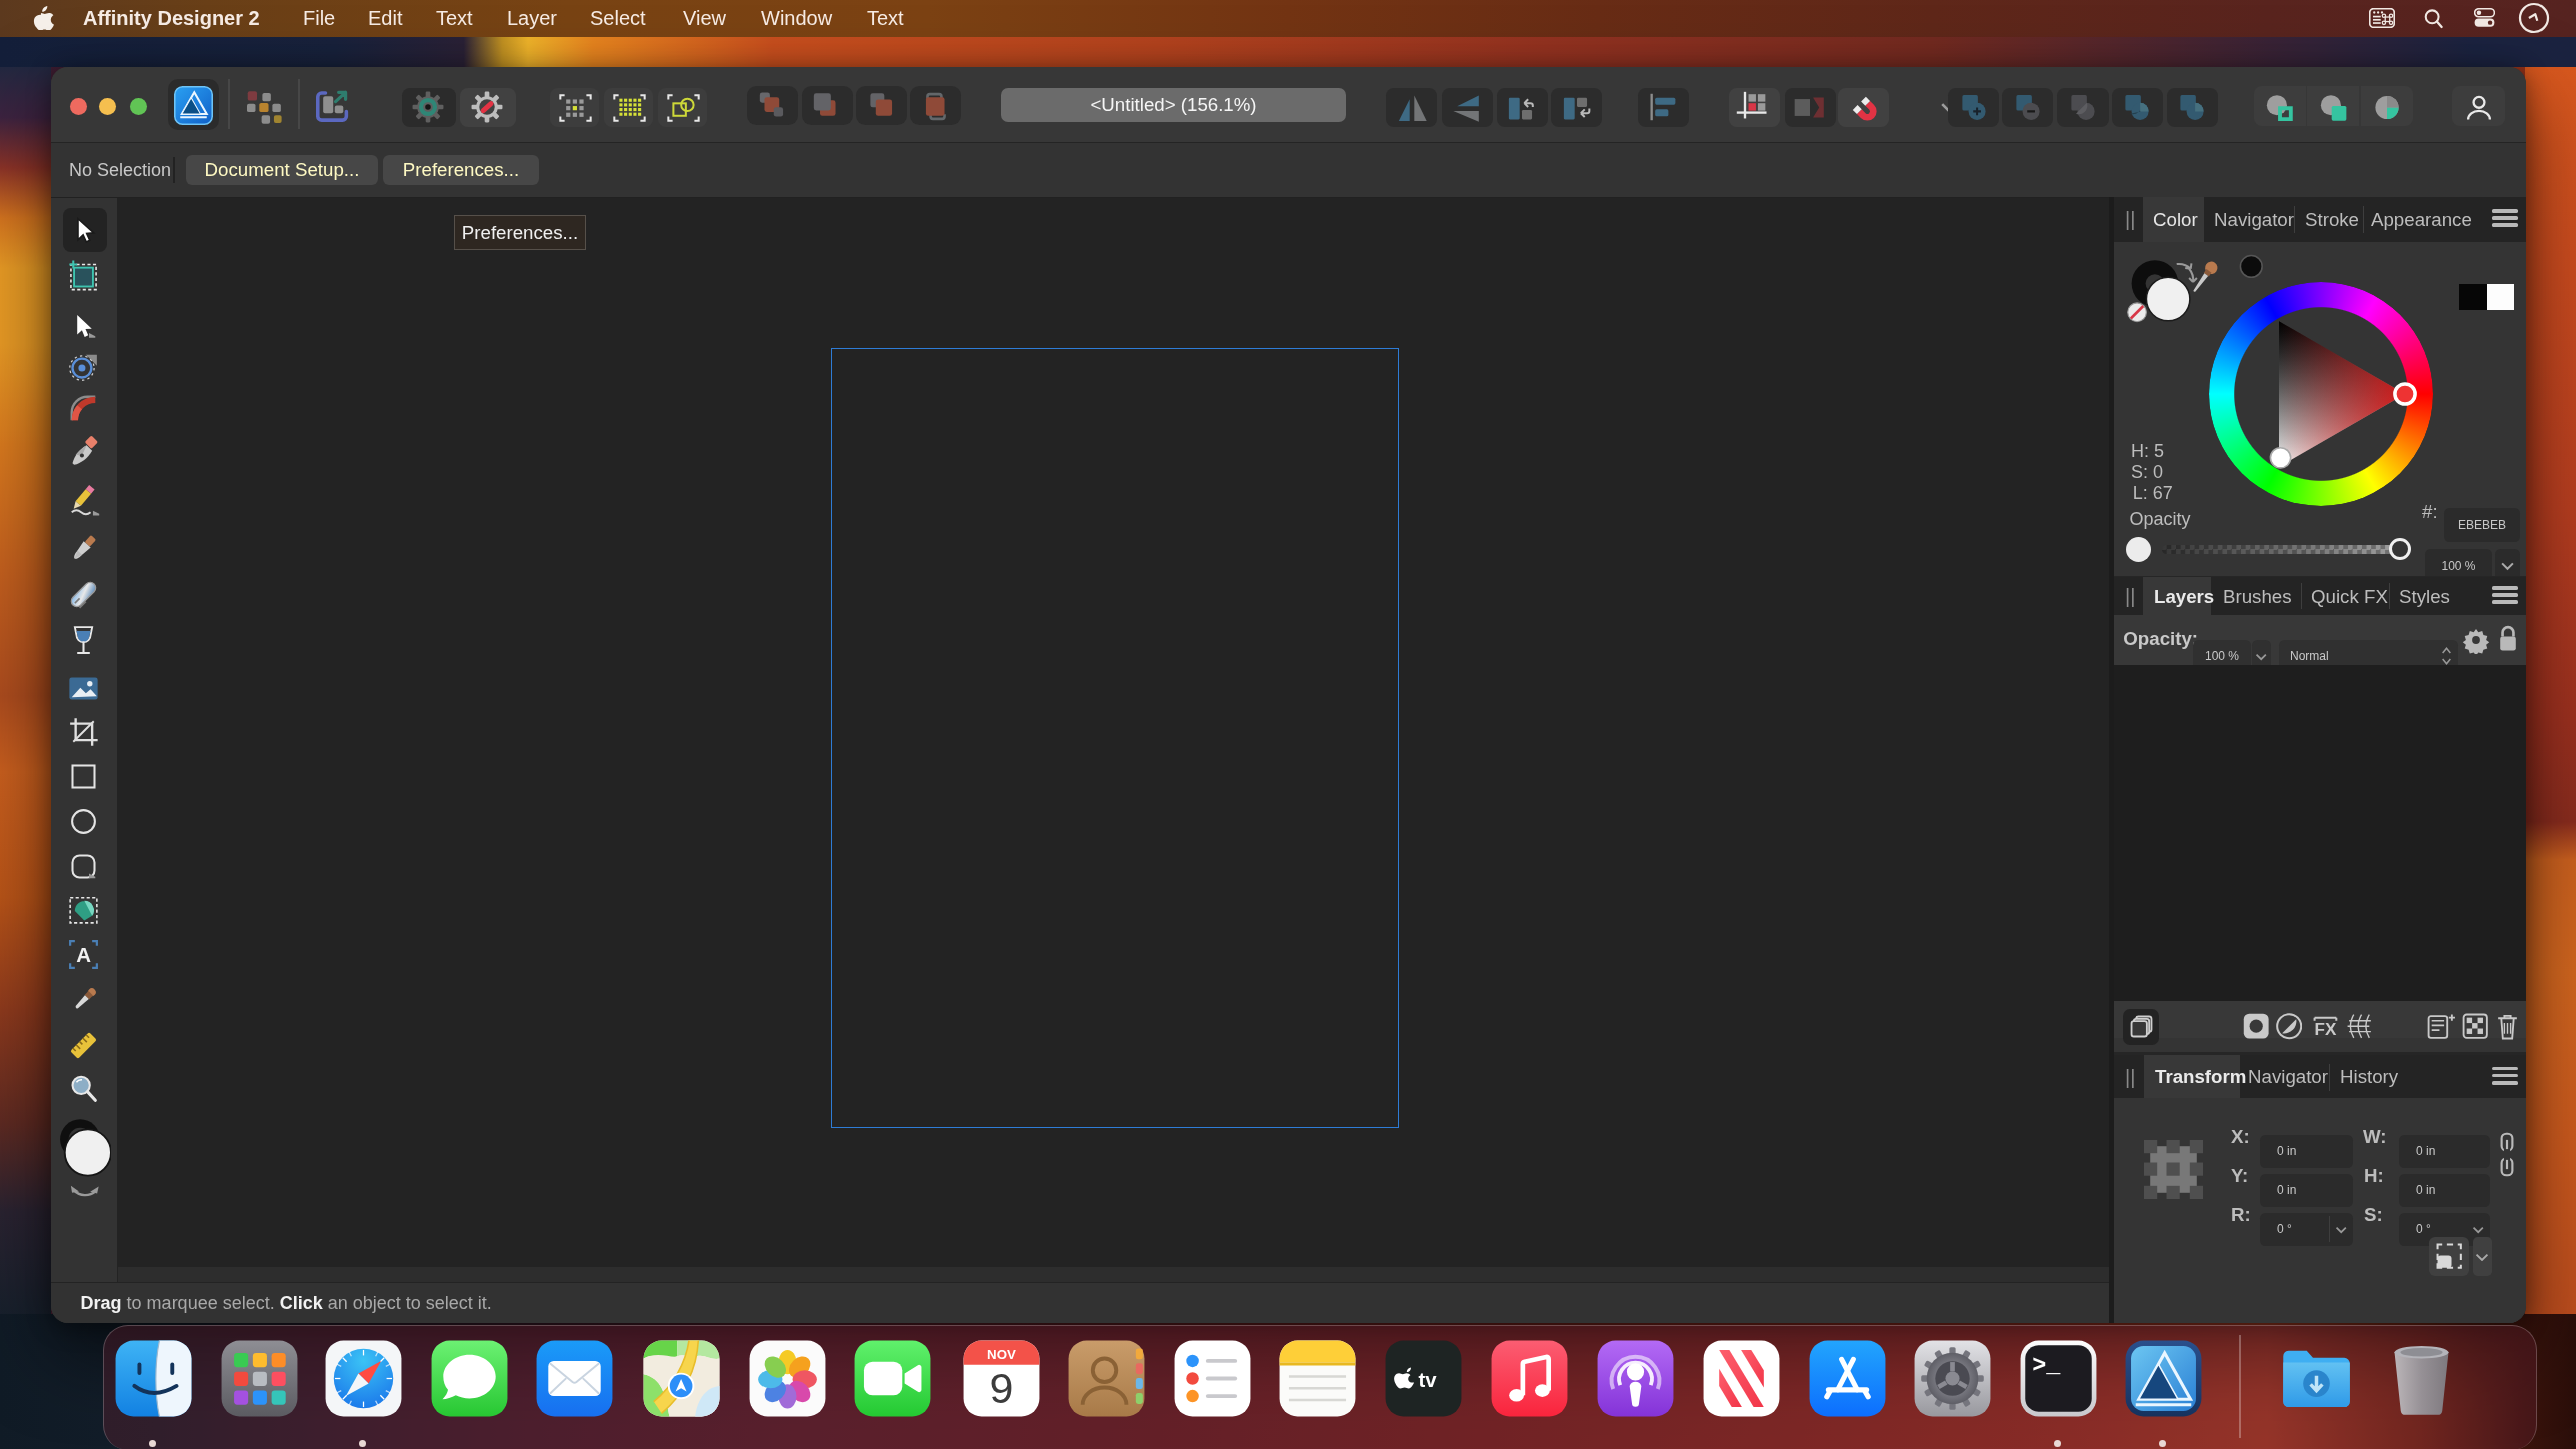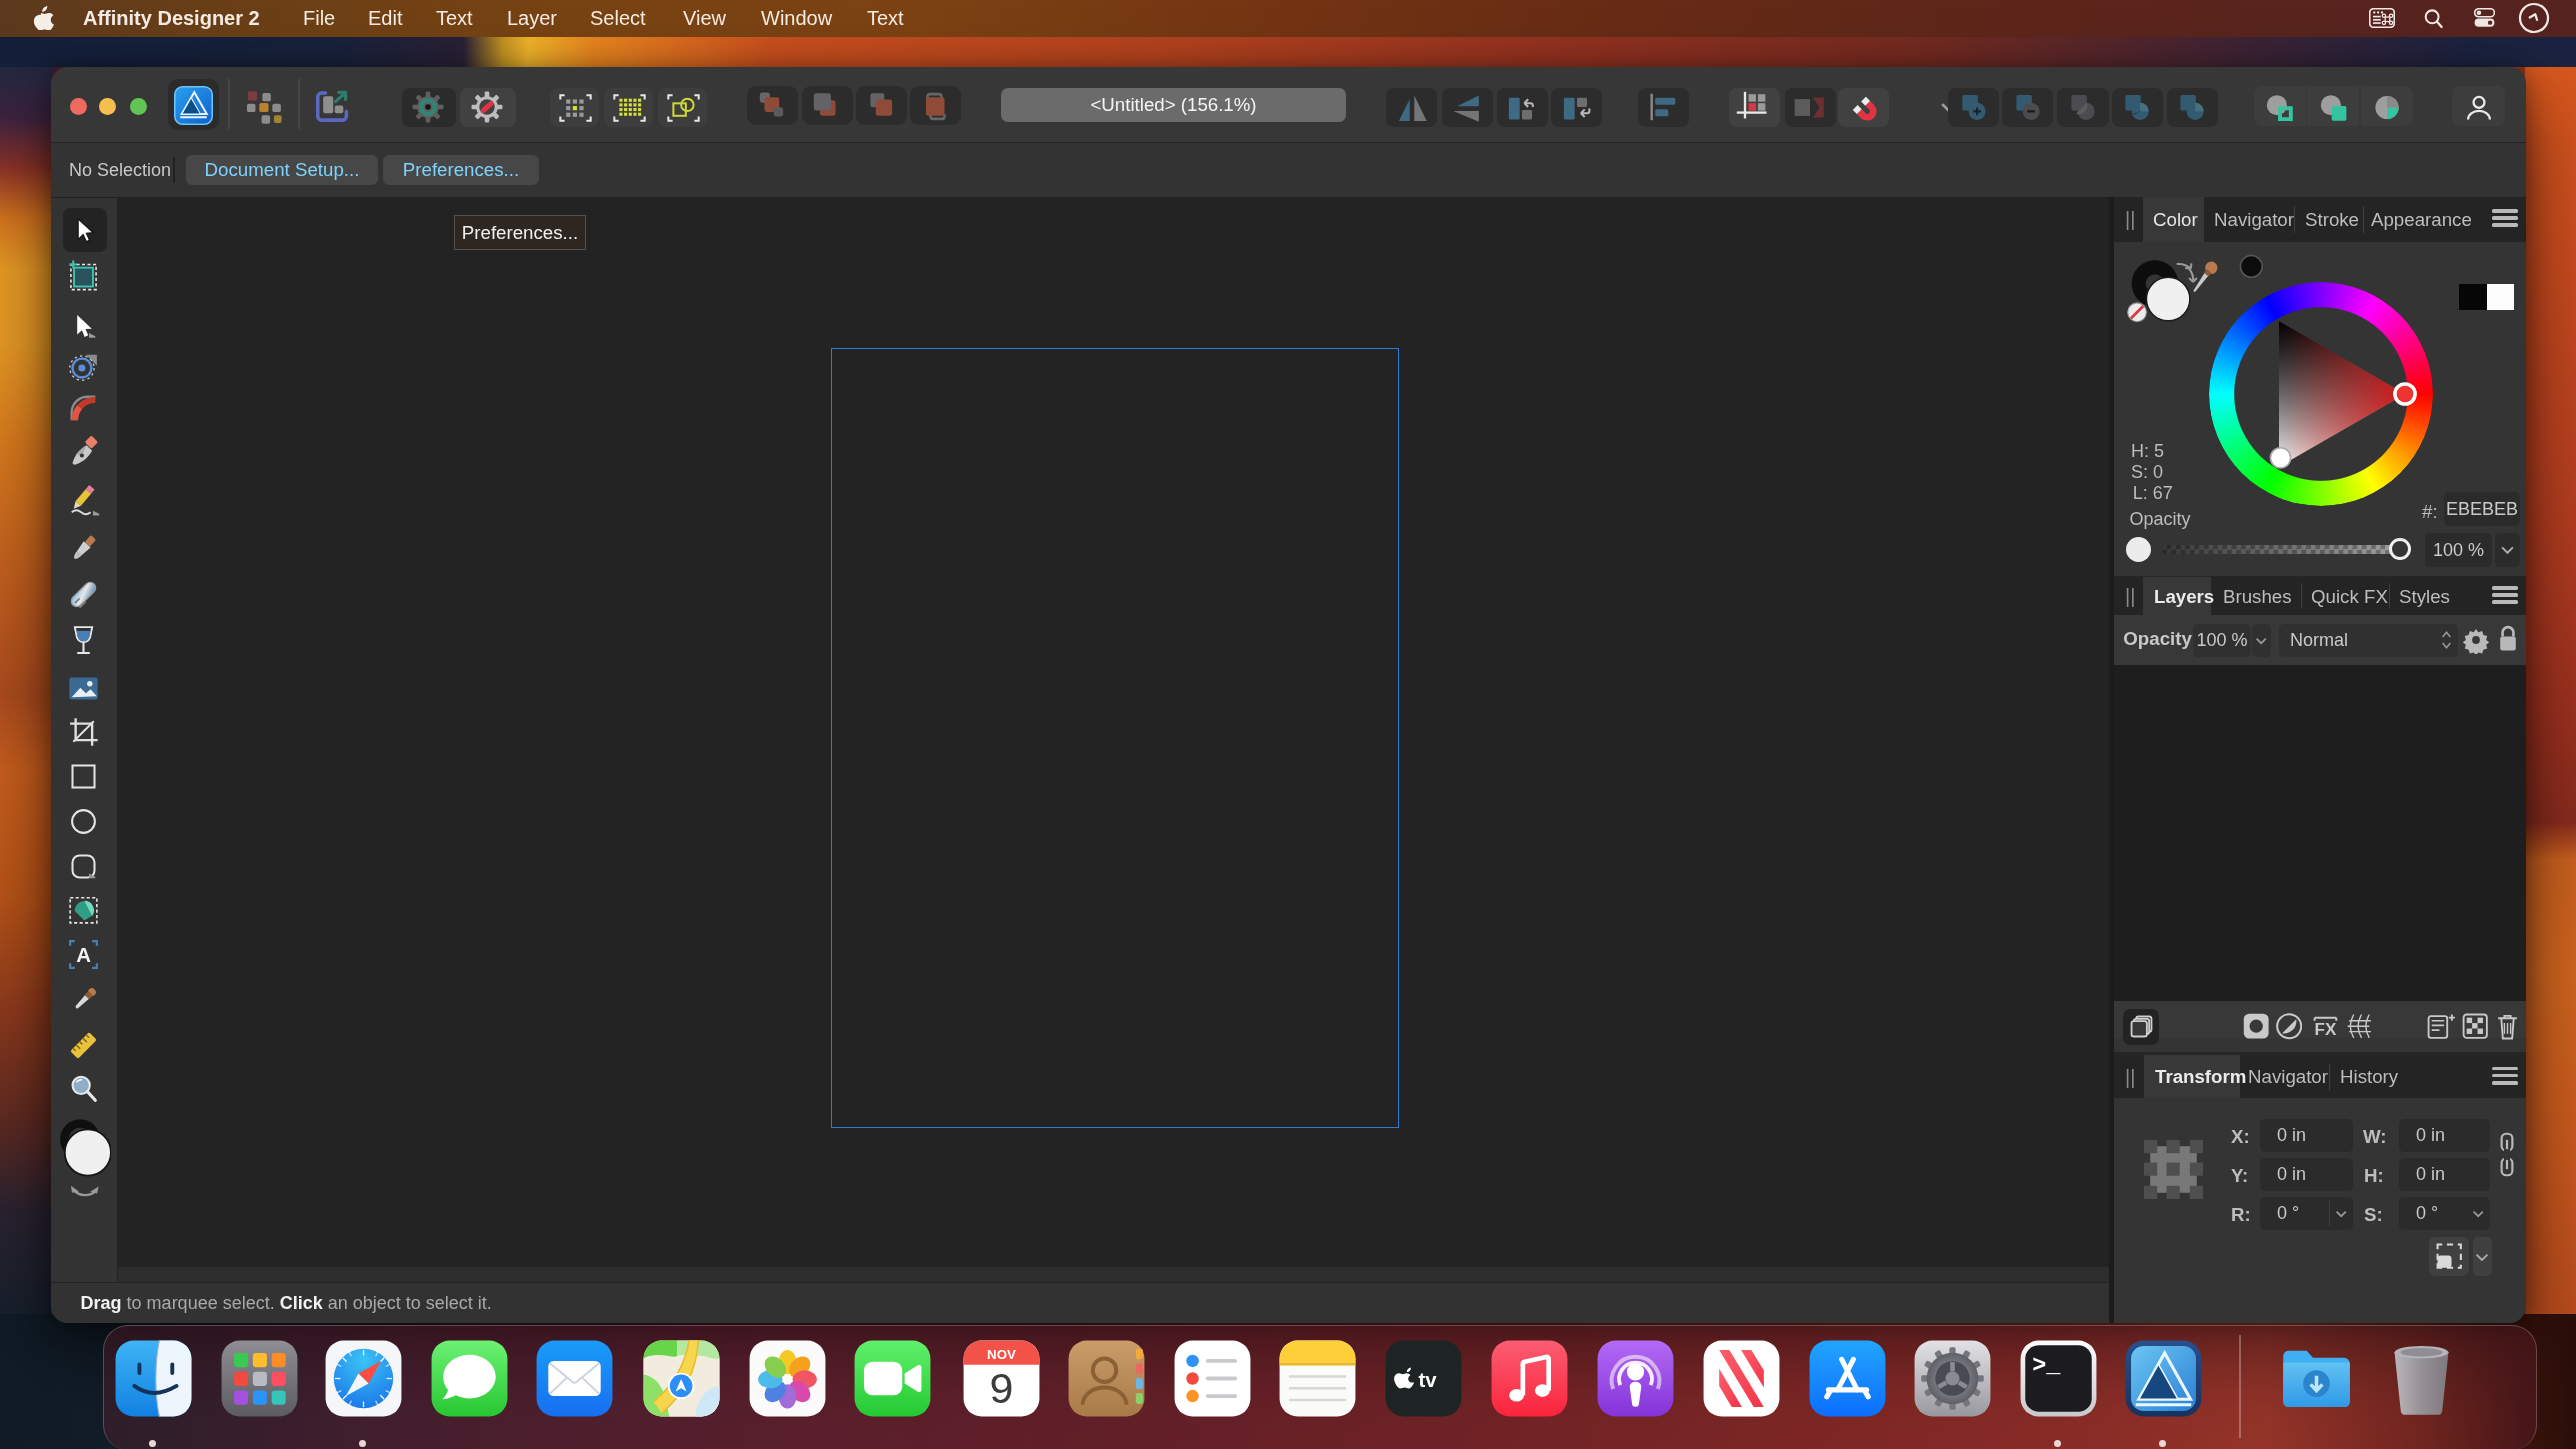--- a/index.html
+++ b/index.html
@@ -42,30 +42,30 @@
   #tooltip { left:403px; top:148px; width:132px; height:35px; background:#2e2721; border:0.8px solid #56504a;
     color:#f0f0f0; font-size:18.7px; text-align:center; line-height:33px; z-index:40; }
   
   .tl { position:absolute; top:31px; width:17px; height:17px; border-radius:50%; }
   .tbtn { position:absolute; top:21px; height:39px; border-radius:7.8px; }
   .tdiv { position:absolute; top:12.4px; width:1.6px; height:50px; background:#474747; }
   #titlefield { position:absolute; left:950px; top:21px; width:345px; height:34px; border-radius:7px;
     background:#6b6b6b; color:#f5f5f5; font-size:18.7px; text-align:center; line-height:34px; }
   
   .cbtn { position:absolute; top:12.4px; height:29.6px; border-radius:6.2px; background:#474747;
-    color:#7dd3fc; font-size:18.7px; text-align:center; line-height:29.6px; }
+    color:#fef9c3; font-size:18.7px; text-align:center; line-height:29.6px; }
   
   .tool { position:absolute; left:16.3px; width:33px; height:33px; }
   
   .ptabs { position:absolute; left:0; width:412px; background:#242424; }
   .ptab { position:absolute; top:0; height:100%; color:#b4b4b4; font-size:19.4px; }
   .ptabsel { background:#383838; color:#e8e8e8; }
   .vline { position:absolute; top:9.3px; width:0.8px; height:26.4px; background:#3e3e3e; }
   .hamb { position:absolute; width:26.4px; height:3.5px; background:#b9b9b9; border-radius:1.6px; }
-  .fieldbox { position:absolute; background:#2b2b2b; border-radius:5.4px; color:#c9c9c9; font-size:18px; }
+  .fieldbox { position:absolute; background:#2b2b2b; border-radius:5.4px; color:#c9c9c9; font-size:12px;margin-top:16px; }
   .lbl { position:absolute; color:#bdbdbd; font-size:18.7px; white-space:nowrap; }
   
   #dock { left:103px; top:1325px; width:2434px; height:125px; border-radius:25px;
     background:rgba(96,32,48,.38); border:1.2px solid rgba(255,255,255,.22); border-bottom:none; }
   .dicon { position:absolute; top:1339px; width:79px; height:79px; }
   .dicon svg { width:79px; height:79px; }
   .ddot { position:absolute; top:1440px; width:7px; height:7px; border-radius:50%; background:#e8d8d4; }
 </style>
 </head>
 <body>

